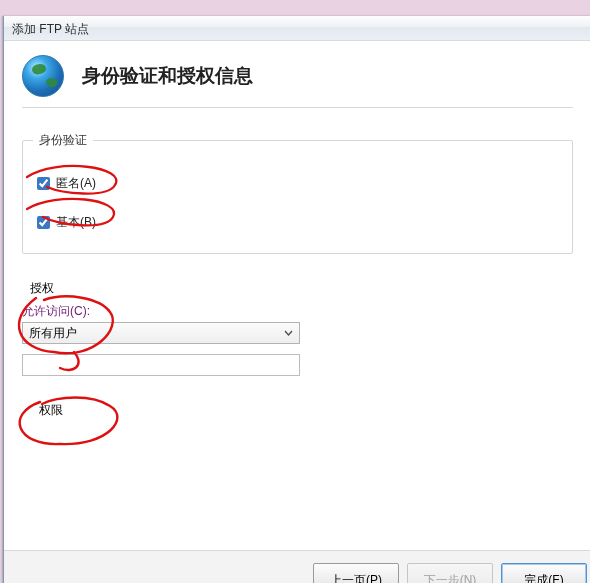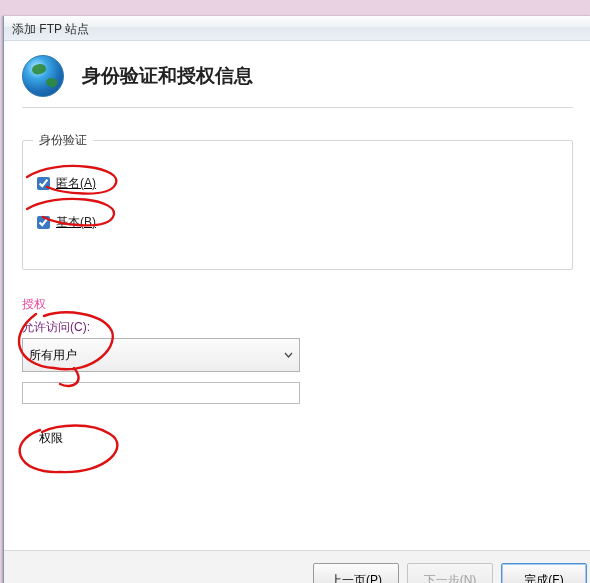--- a/index.html
+++ b/index.html
@@ -6,43 +6,43 @@
   body{width:590px;height:583px;background:#e9d2e2;position:relative;overflow:hidden;}
   .dialog{position:absolute;left:3px;top:16px;width:587px;height:583px;background:#fff;border-left:1px solid #7a9ab8;box-shadow:-1px 0 2px rgba(0,0,0,0.25);}
   .titlebar{height:22px;line-height:22px;padding:2px 8px 0 8px;background:linear-gradient(#fdfdfe,#eef2f5 45%,#e2e8ee 46%,#eaf0f5);color:#2b2b2b;border-bottom:1px solid #d4dbe1;}
   .header{display:flex;align-items:center;padding:14px 18px 10px 18px;}
   .globe{width:40px;height:40px;border-radius:50%;background:radial-gradient(circle at 35% 30%,#ffffff 0%,#9fe0ff 6%,#3aa7e6 28%,#1d6fb8 60%,#124d86 100%);position:relative;flex:0 0 40px;border:1px solid #2c78b3;}
   .globe::before{content:"";position:absolute;left:9px;top:8px;width:14px;height:10px;background:#2f8a3a;border-radius:50% 60% 40% 50%;transform:rotate(-18deg);opacity:.9;}
   .globe::after{content:"";position:absolute;right:6px;bottom:9px;width:11px;height:9px;background:#2f8a3a;border-radius:60% 40% 50% 50%;transform:rotate(25deg);opacity:.9;}
   .header-title{font-size:19px;font-weight:600;margin-left:18px;color:#222;}
   .hr{height:1px;background:#d8d8d8;margin:0 18px 0 18px;box-shadow:0 1px 0 #fff;}
   .content{position:relative;padding:0 18px;}
-  .group{border:1px solid #d6d6d6;border-radius:2px;padding:36px 14px 16px 14px;margin-top:38px;position:relative;background:#fff;}
+  .group{border:1px solid #d6d6d6;border-radius:2px;padding:36px 14px 0 14px;margin-top:38px;position:relative;background:#fff;}
   .group-title{position:absolute;left:10px;top:-9px;background:#fff;padding:0 6px;color:#333;}
-  .row{display:flex;align-items:center;margin:6px 0 12px 0;text-decoration:underline;}
+  .row{display:flex;align-items:center;margin:6px 0 12px 0;}
   .row:last-child{margin-bottom:0;}
   .cb{width:13px;height:13px;margin:0 6px 0 0;accent-color:#3a78c4;}
   .label{color:#222;}
   .subhdr{margin:2px 0 0 0;color:#701a75;}
-  .combo{width:278px;height:34px;border:1px solid #b3b3b3;background:linear-gradient(#fbfbfb,#eeeeee);display:flex;align-items:center;justify-content:space-between;padding:0 4px 0 6px;box-sizing:border-box;margin-top:2px;}
+  .combo{width:278px;height:22px;border:1px solid #b3b3b3;background:linear-gradient(#fbfbfb,#eeeeee);display:flex;align-items:center;justify-content:space-between;padding:0 4px 0 6px;box-sizing:border-box;margin-top:2px;}
   .combo .arrow{width:9px;height:9px;margin-right:2px;}
   .combo .arrow svg{display:block;}
   .txt{width:278px;height:22px;box-sizing:border-box;border:1px solid #bcbcbc;background:#fff;margin-top:10px;padding:2px 4px;font-family:inherit;font-size:12px;}
   .group.auth{margin-top:32px;padding-top:30px;}
   .group.auth .row{margin:4px 0 22px 0;}
   .group.auth .row:last-child{margin-bottom:2px;}
   .footer{position:absolute;left:0;right:0;bottom:0;height:48px;border-top:1px solid #d8d8d8;background:#f3f3f3;display:flex;align-items:center;justify-content:flex-end;padding:0 4px;}
   .btn{height:24px;min-width:86px;margin-left:8px;border:1px solid #9a9a9a;background:linear-gradient(#fdfdfd,#e7e7e7);font-family:inherit;font-size:12px;border-radius:2px;padding:8px 10px;}
   .btn.default{border:1px solid #4f93d6;box-shadow:0 0 0 1px #a3c8ec inset;}
   .btn[disabled]{color:#9e9e9e;border-color:#c6c6c6;background:linear-gradient(#f6f6f6,#ececec);}
   .annot{position:absolute;pointer-events:none;}
   .annot svg{display:block;}
   
   .group2{margin-top:26px;position:relative;}
-  .g2-title{margin:0 0 6px 0;color:#ec4899;}
+  .g2-title{margin:0 0 6px 8px;color:#000000;}
   .perm{margin-top:26px;position:relative;}
   .perm-title{margin:0 0 6px 17px;}
 </style>
 </head>
 <body>
 
 <div class="dialog">
   <div class="titlebar">添加 FTP 站点</div>
 
   <div class="header">

